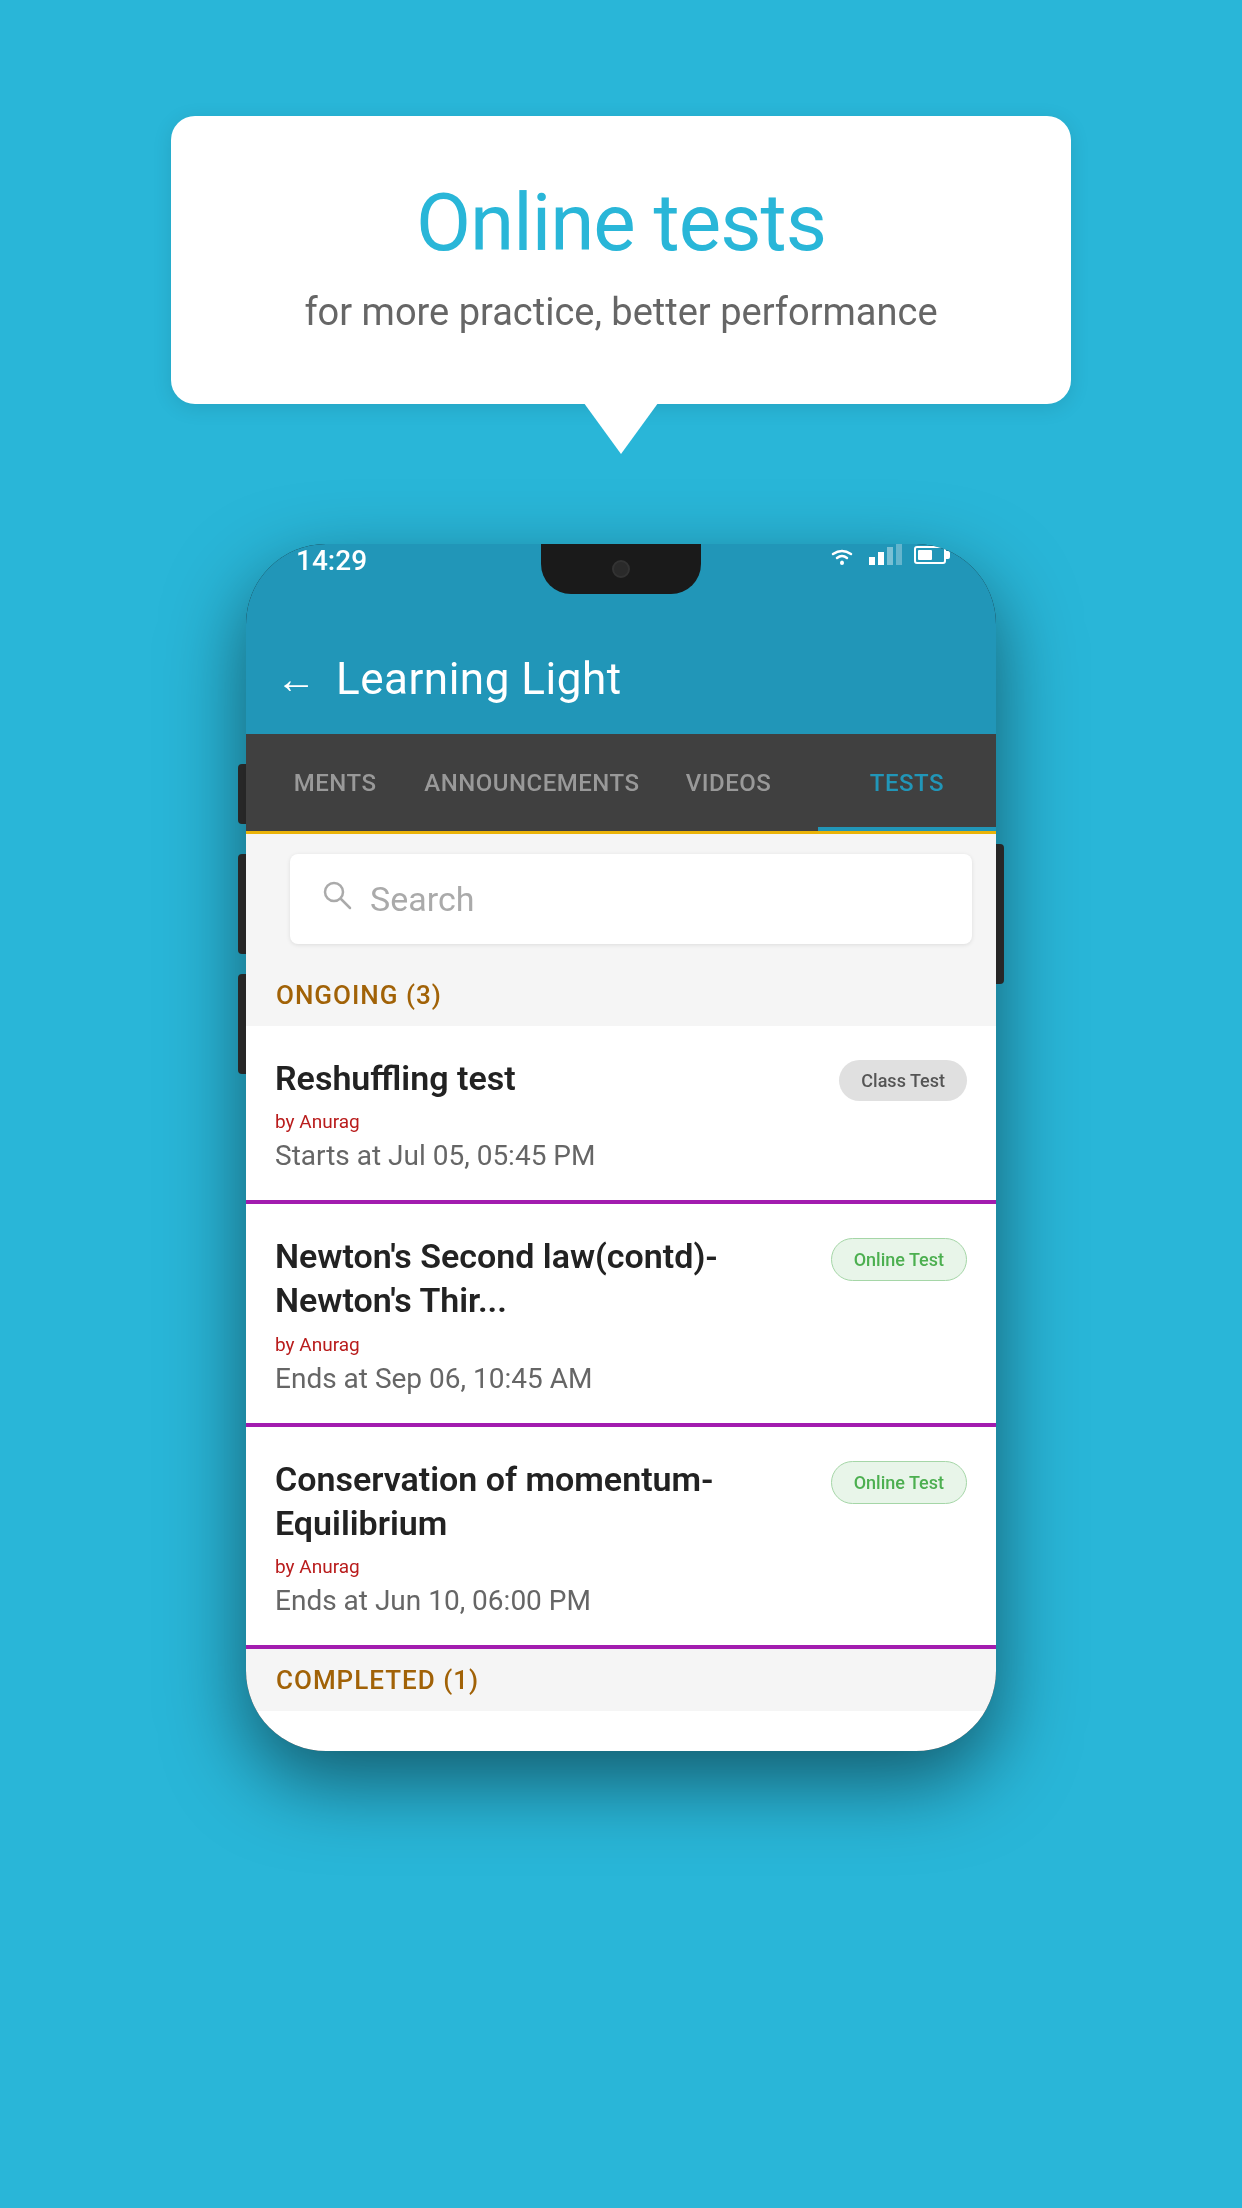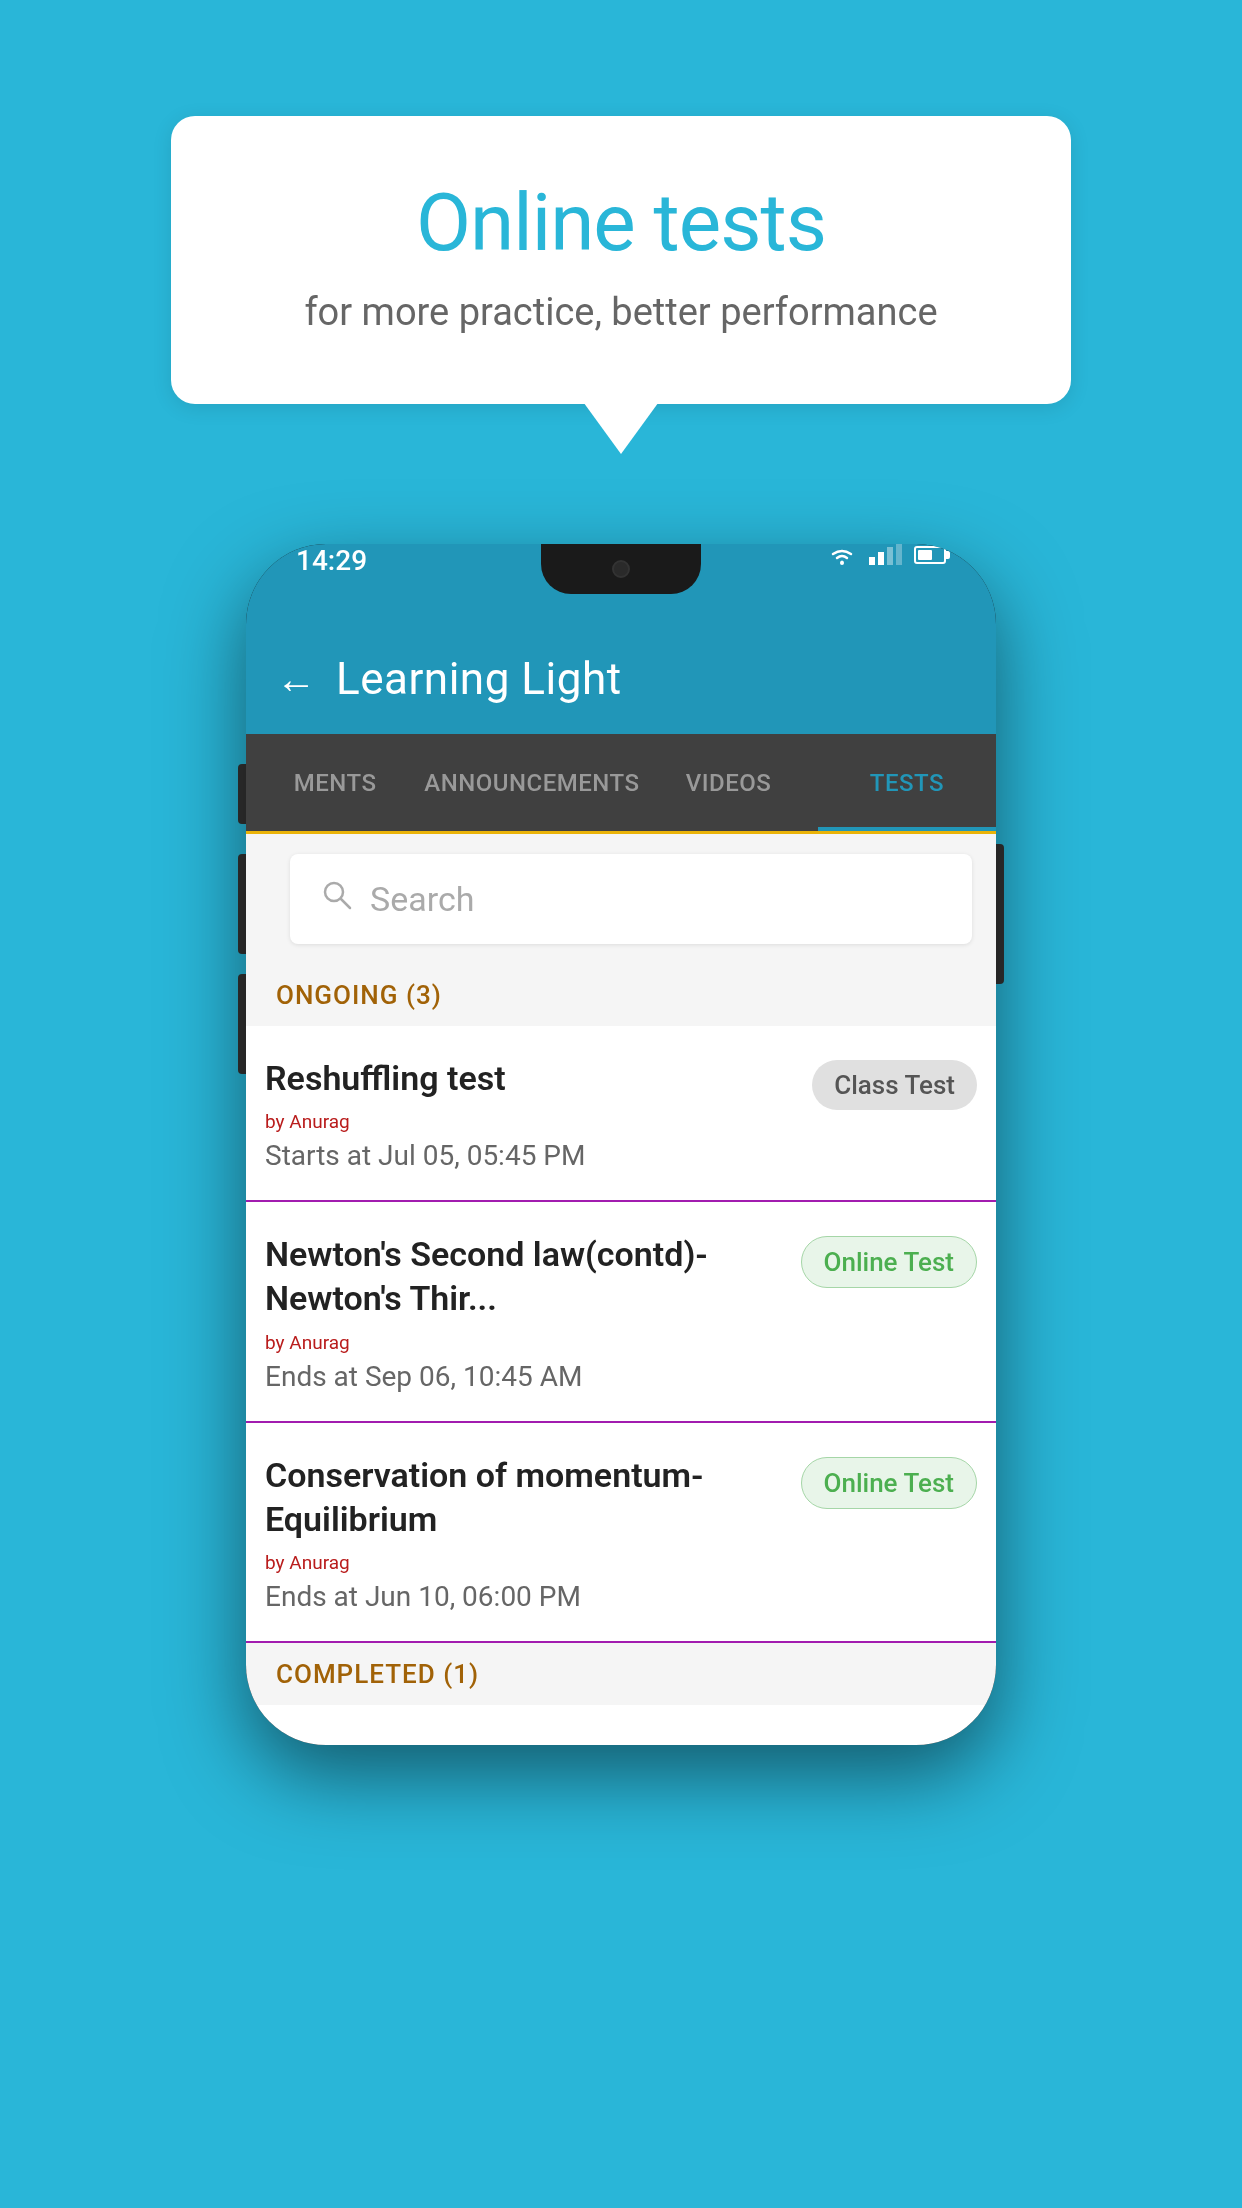--- a/index.html
+++ b/index.html
@@ -217,22 +217,22 @@
       font-weight: 500;
       letter-spacing: 1px;
     }
 
     
     .test-list {
       background: white;
     }
 
     .test-item {
-      padding: 30px 19px 28px;
-      border-bottom: 2px solid #a21caf;
+      padding: 30px 29px 28px;
+      border-bottom: 4px solid #a21caf;
       display: flex;
       justify-content: flex-start;
       align-items: flex-start;
     }
 
     .test-info {
       flex: 1;
       padding-right: 20px;
     }
 
@@ -251,21 +251,21 @@
     }
 
     .test-time {
       font-size: 28px;
       color: #666;
     }
 
     .test-badge {
       padding: 10px 22px;
       border-radius: 30px;
-      font-size: 26px;
+      font-size: 18px;
       font-weight: 500;
       white-space: nowrap;
       margin-top: 4px;
       flex-shrink: 0;
     }
 
     .badge-class {
       background: #e0e0e0;
       color: #555;
     }

